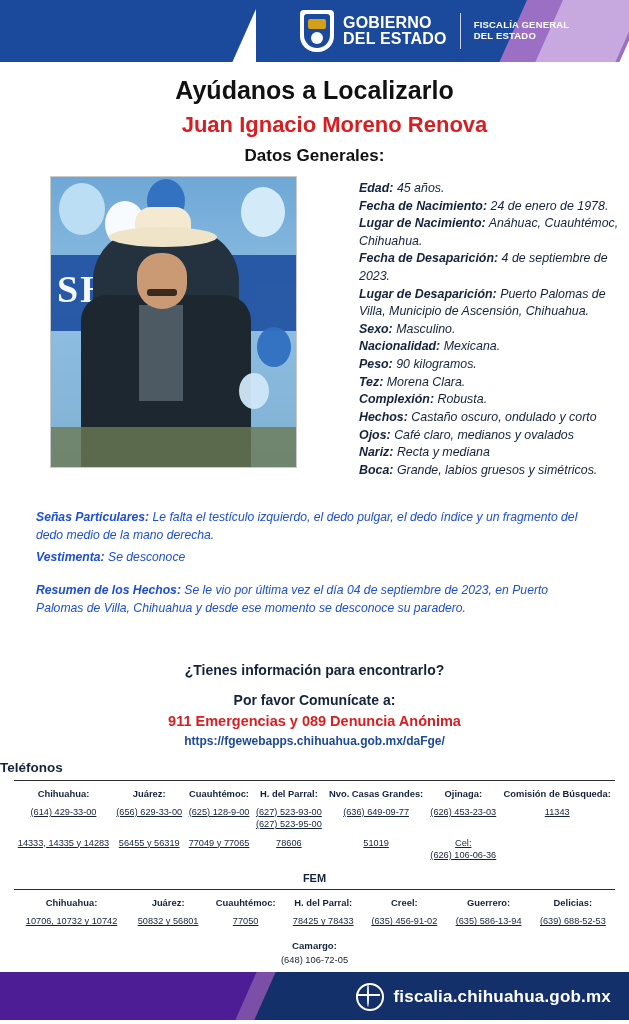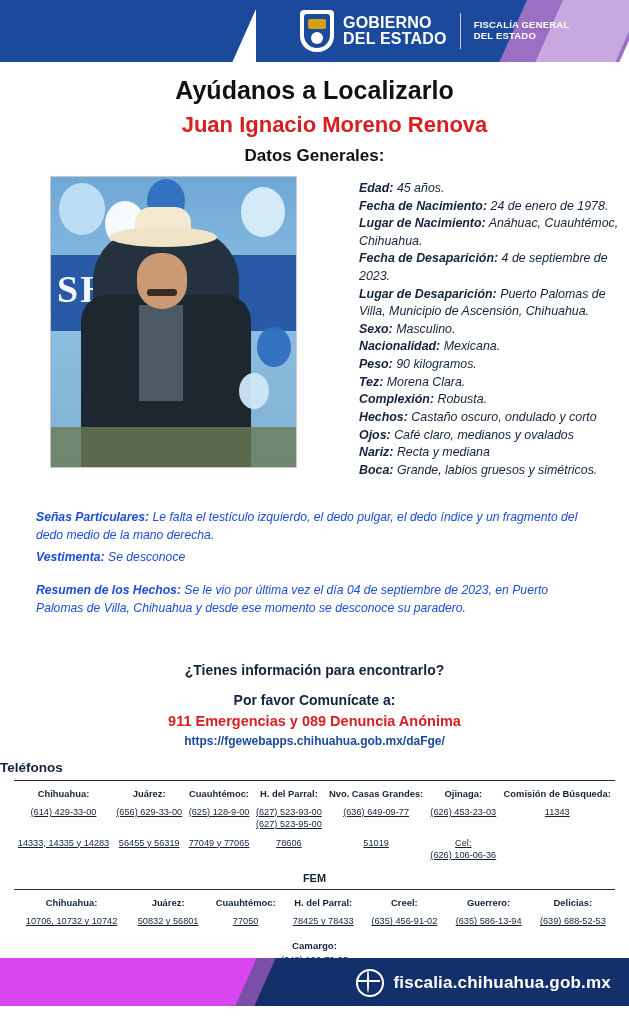--- a/index.html
+++ b/index.html
@@ -333,24 +333,24 @@
     font-size: 9.4px;
     color: #14233b;
     margin-top: 8px;
     line-height: 1.5;
   }
   .camargo b { font-size: 9.6px; }
 
   
   .footer {
     position: absolute;
-    left: 0; bottom: 18px;
+    left: 0; bottom: 4px;
     width: 629px;
     height: 48px;
-    background: #d946ef;
+    background: #4c1d95;
     overflow: hidden;
   }
   .ft-blue {
     position: absolute;
     right: 0; top: 0;
     width: 340px; height: 48px;
     background: #14306b;
   }
   .ft-blue-skew {
     position: absolute;

